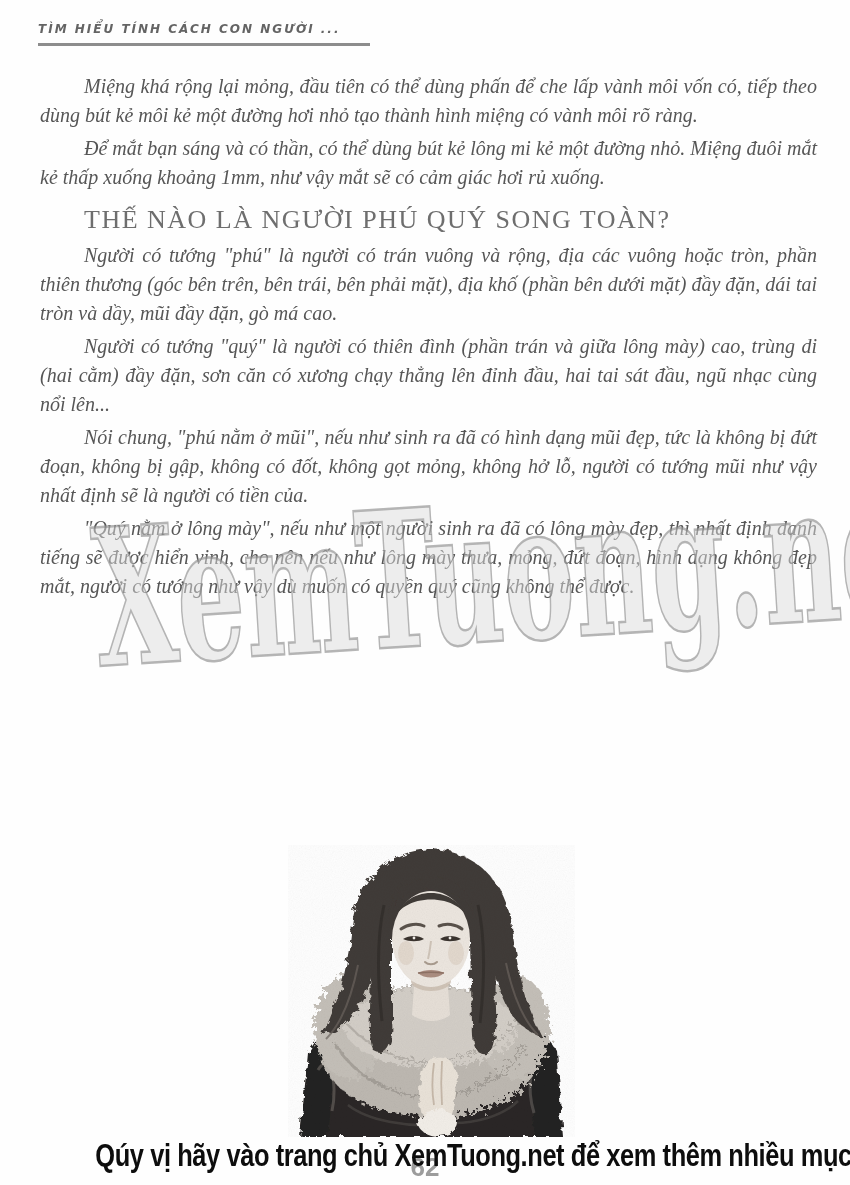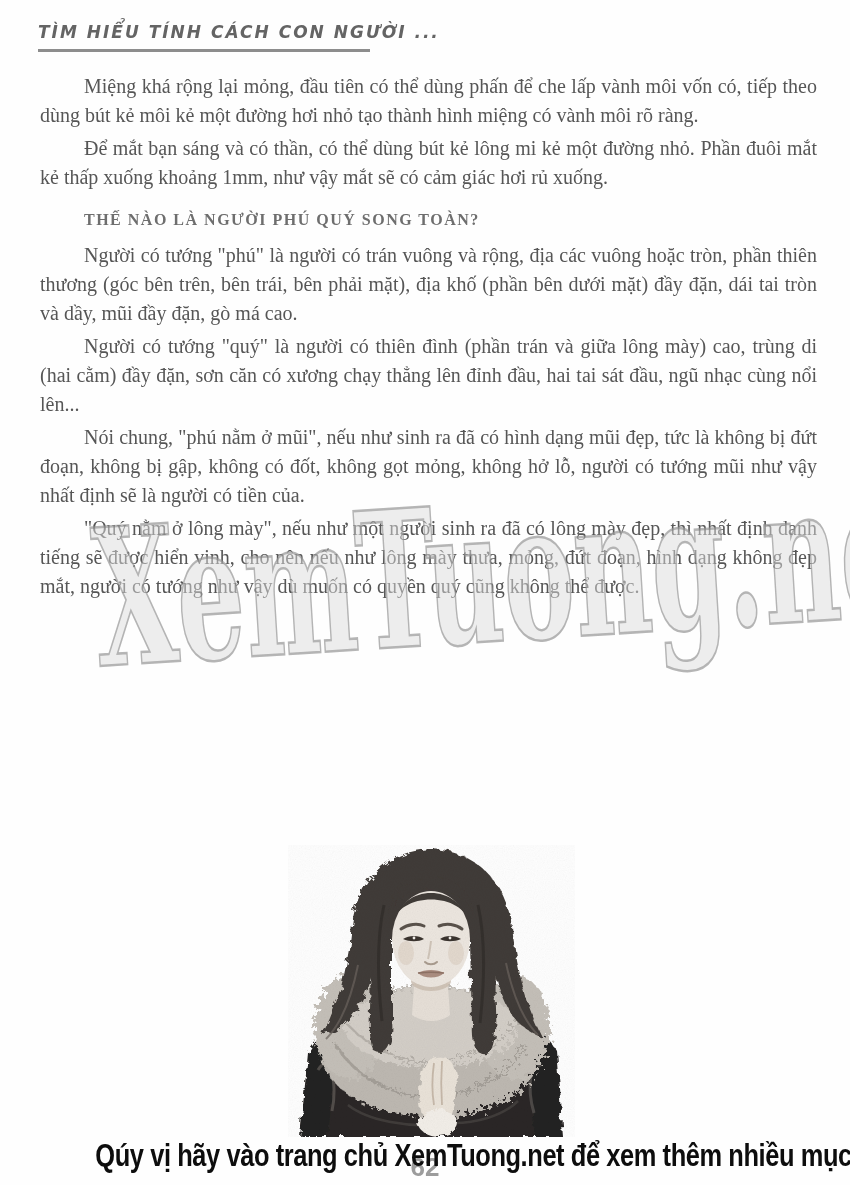--- a/index.html
+++ b/index.html
@@ -10,44 +10,45 @@
     overflow:hidden;
     font-family:"Liberation Serif", serif;
   }
   .page{position:absolute;inset:0;background:#fefefe;}
 
   
   .running-head{
     position:absolute;left:38px;top:22px;width:332px;
     font-family:"DejaVu Sans", sans-serif;
     font-style:italic;font-weight:bold;
-    font-size:17px;letter-spacing:2px;
+    font-size:12px;letter-spacing:2px;
     color:#646464;
     padding-bottom:7px;
     border-bottom:3px solid #8d8d8d;
     white-space:nowrap;
   }
 
   
   .content{
     position:absolute;left:40px;right:33px;top:64px;
     color:#565656;
     font-size:20px;line-height:29px;
     text-align:justify;
   }
   .content p{
     margin:0 0 4px 0;
     text-indent:44px;
+    font-style:italic;
   }
   .content p.first{margin-top:8px;}
   .section-heading{
     margin:14px 0 8px 0;
     padding-left:44px;
-    font-size:16px;line-height:27px;
-    font-weight:bold;
+    font-size:26px;line-height:27px;
+    font-weight:normal;
     letter-spacing:1.5px;
     color:#6e6e6e;
     text-align:left;
   }
 
   
   .watermark{
     position:absolute;left:100px;top:505px;
     font-family:"DejaVu Serif", serif;
     font-weight:bold;
@@ -97,21 +98,21 @@
 </style>
 </head>
 <body>
 
 <div class="page">
 
   <div class="running-head">TÌM HIỂU TÍNH CÁCH CON NGƯỜI ...</div>
 
   <div class="content">
     <p class="first">Miệng khá rộng lại mỏng, đầu tiên có thể dùng phấn để che lấp vành môi vốn có, tiếp theo dùng bút kẻ môi kẻ một đường hơi nhỏ tạo thành hình miệng có vành môi rõ ràng.</p>
-    <p>Để mắt bạn sáng và có thần, có thể dùng bút kẻ lông mi kẻ một đường nhỏ. Phần đuôi mắt kẻ thấp xuống khoảng 1mm, như vậy mắt sẽ có cảm giác hơi rủ xuống.</p>
+    <p>Để mắt bạn sáng và có thần, có thể dùng bút kẻ lông mi kẻ một đường nhỏ. Miệng đuôi mắt kẻ thấp xuống khoảng 1mm, như vậy mắt sẽ có cảm giác hơi rủ xuống.</p>
 
     <h2 class="section-heading">THẾ NÀO LÀ NGƯỜI PHÚ QUÝ SONG TOÀN?</h2>
 
     <p>Người có tướng "phú" là người có trán vuông và rộng, địa các vuông hoặc tròn, phần thiên thương (góc bên trên, bên trái, bên phải mặt), địa khố (phần bên dưới mặt) đầy đặn, dái tai tròn và dầy, mũi đầy đặn, gò má cao.</p>
     <p>Người có tướng "quý" là người có thiên đình (phần trán và giữa lông mày) cao, trùng di (hai cằm) đầy đặn, sơn căn có xương chạy thẳng lên đỉnh đầu, hai tai sát đầu, ngũ nhạc cùng nổi lên...</p>
     <p>Nói chung, "phú nằm ở mũi", nếu như sinh ra đã có hình dạng mũi đẹp, tức là không bị đứt đoạn, không bị gập, không có đốt, không gọt mỏng, không hở lỗ, người có tướng mũi như vậy nhất định sẽ là người có tiền của.</p>
     <p>"Quý nằm ở lông mày", nếu như một người sinh ra đã có lông mày đẹp, thì nhất định danh tiếng sẽ được hiển vinh, cho nên nếu như lông mày thưa, mỏng, đứt đoạn, hình dạng không đẹp mắt, người có tướng như vậy dù muốn có quyền quý cũng không thể được.</p>
   </div>
 
   <div class="watermark">XemTuong.net</div>

